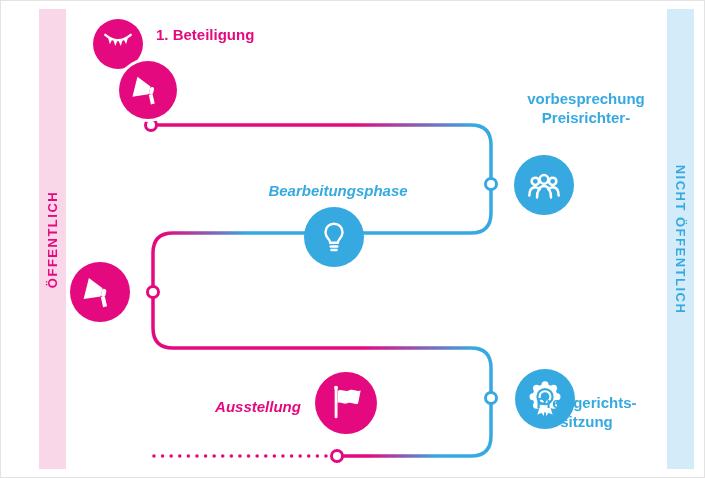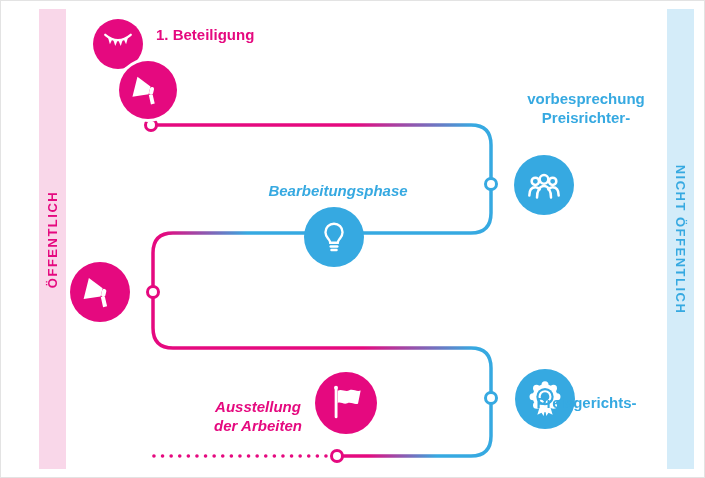--- a/index.html
+++ b/index.html
@@ -168,29 +168,29 @@
           <circle cx="17.1" cy="5.5" r="2.1"></circle>
         <circle cx="12" cy="10.6" r="7.4"></circle>
       </g>
       <circle cx="12" cy="10.6" r="5.2" fill="#36a9e1"></circle>
       <circle cx="12" cy="10.6" r="3.9" fill="#fff"></circle>
       <circle cx="12" cy="10.6" r="2.6" fill="#36a9e1"></circle>
     </svg>
   </div>
   <div class="label blue" style="left:513px;top:344px;width:145px;text-align:center;margin-top:48px;">
     <span style="display:block">Preisgerichts-</span>
+    <span style="display:block">sitzung</span>
   </div>
 
   <div class="bubble pink" style="left:314px;top:371px;width:62px;height:62px;">
     <svg width="40" height="40" viewBox="0 0 24 24">
       <g fill="#fff">
         <circle cx="6" cy="2.8" r="1.2"></circle>
         <rect x="5.2" y="2.8" width="1.7" height="18.4" rx="0.85"></rect>
         <path d="M7 4.6 C9.4 3.2 11.6 5.6 14 4.4 C16.2 3.3 18.4 5.5 20.8 4.5 L19.2 12.4 C17 13.3 15 11.2 12.8 12.2 C10.6 13.2 8.8 11 7 12 Z"></path>
       </g>
     </svg>
   </div>
   <div class="label pink" style="left:203px;top:396px;width:108px;text-align:center;font-style:italic;">
     <span style="display:block">Ausstellung</span>
-    <span style="display:block">der Arbeiten</span>
   </div>
 
 </div>
 
 </body></html>

